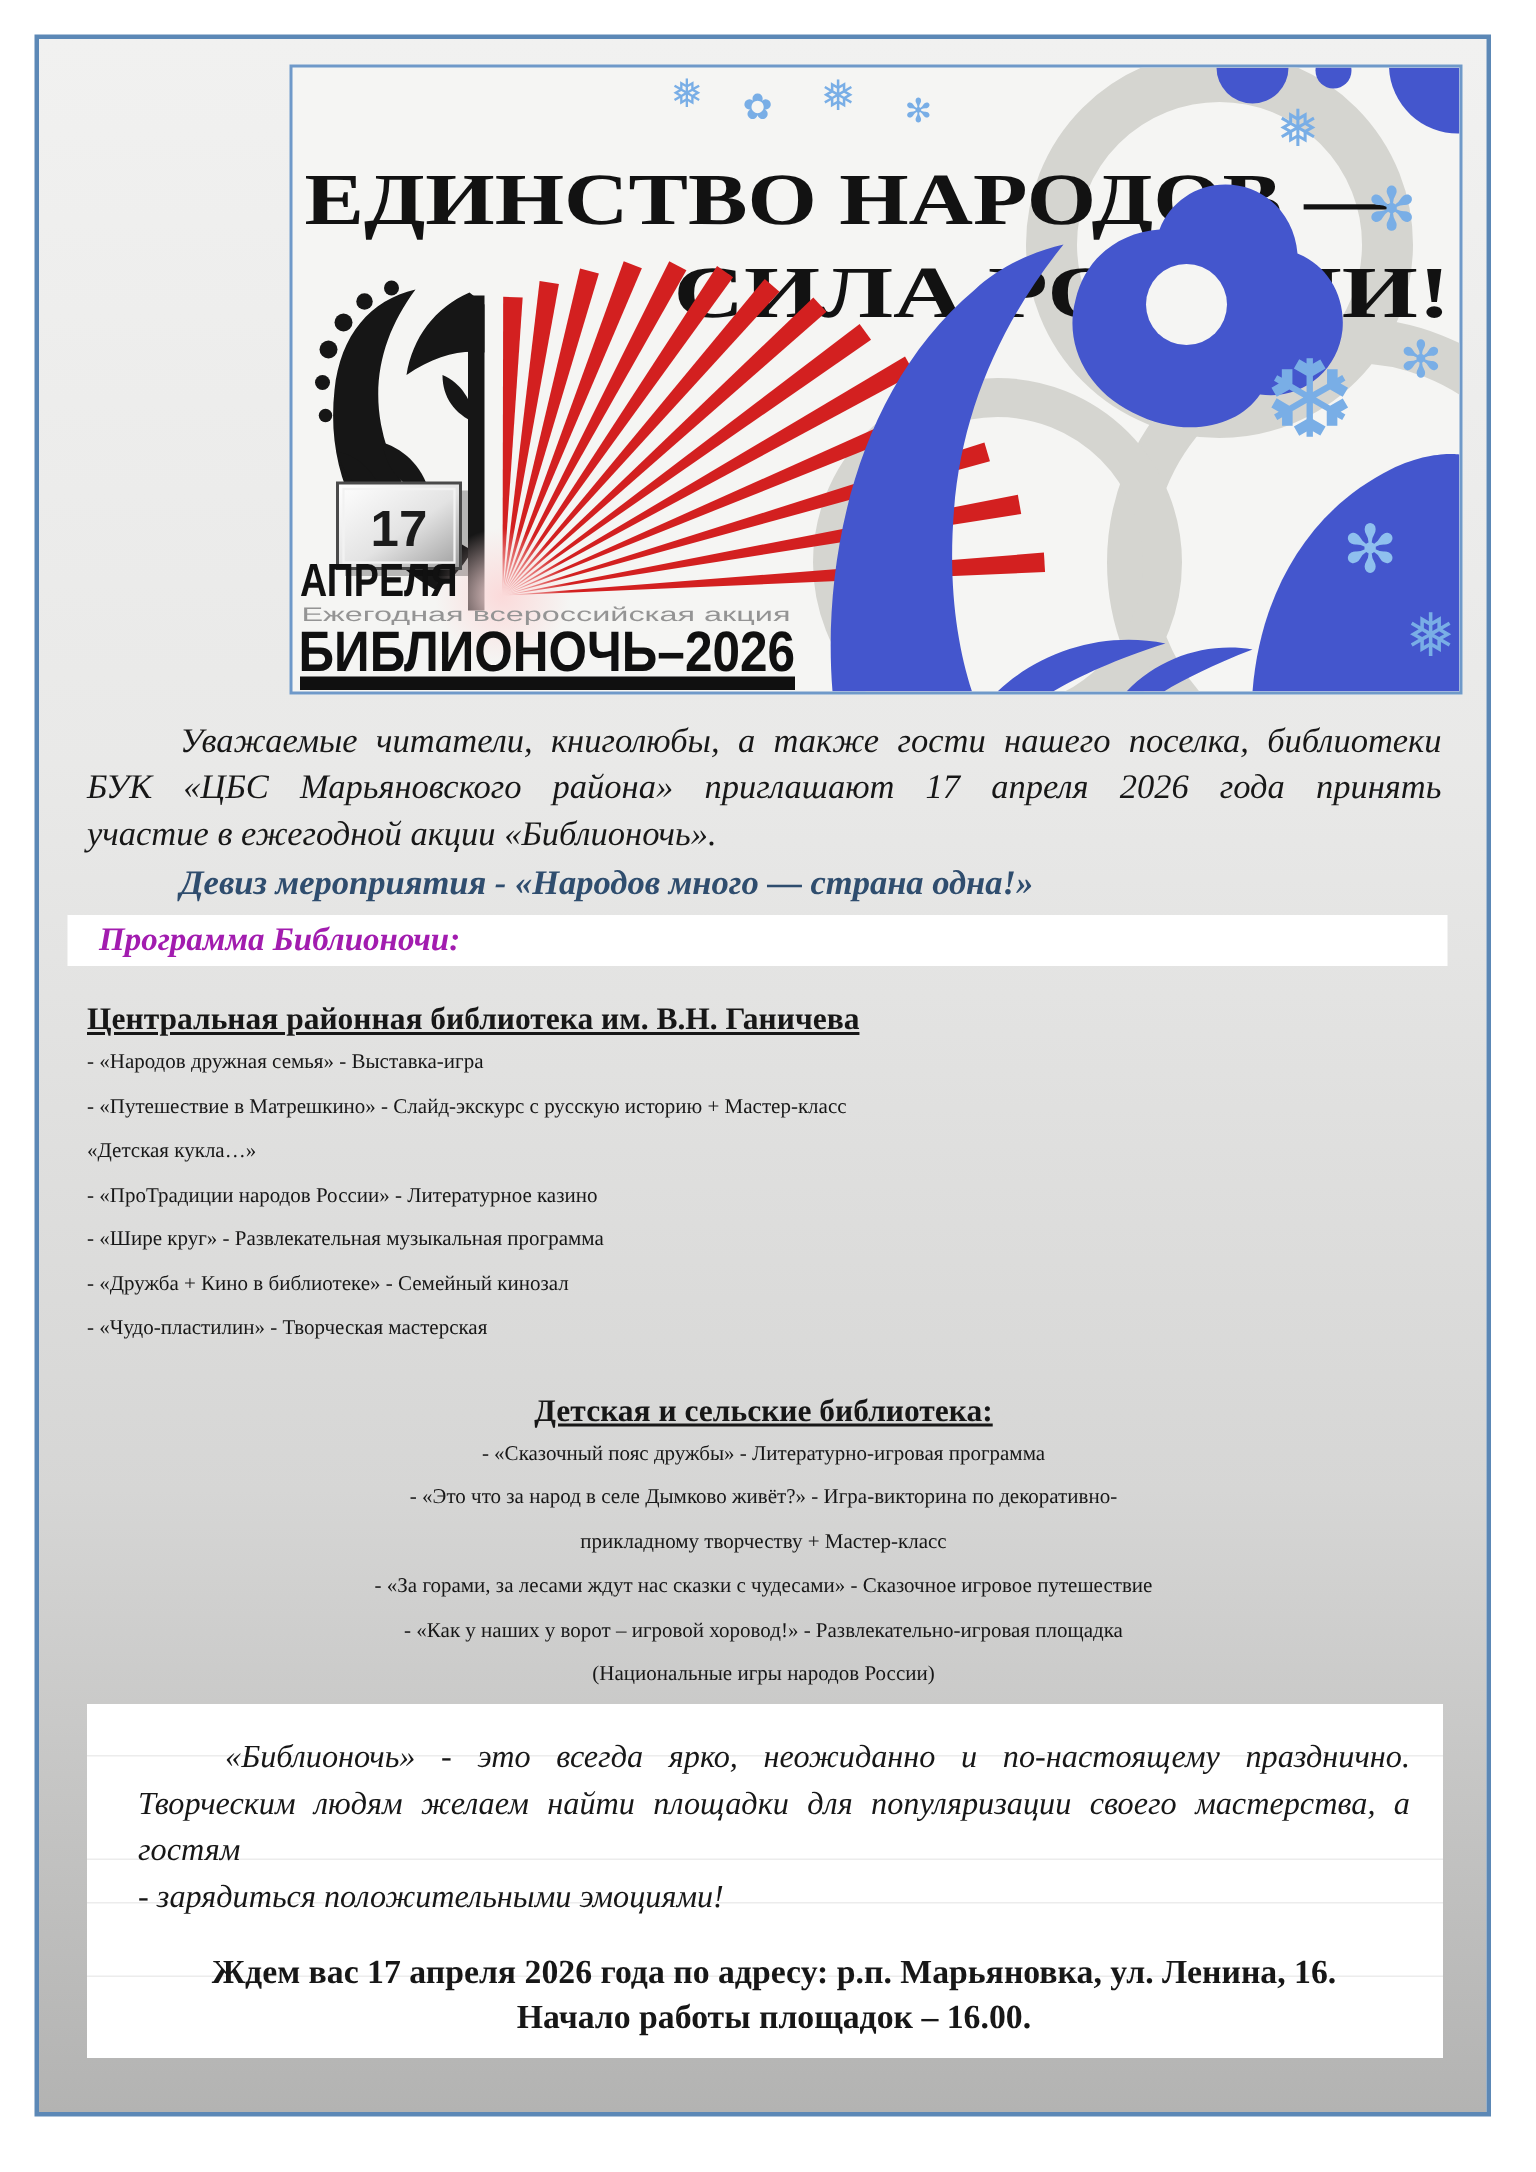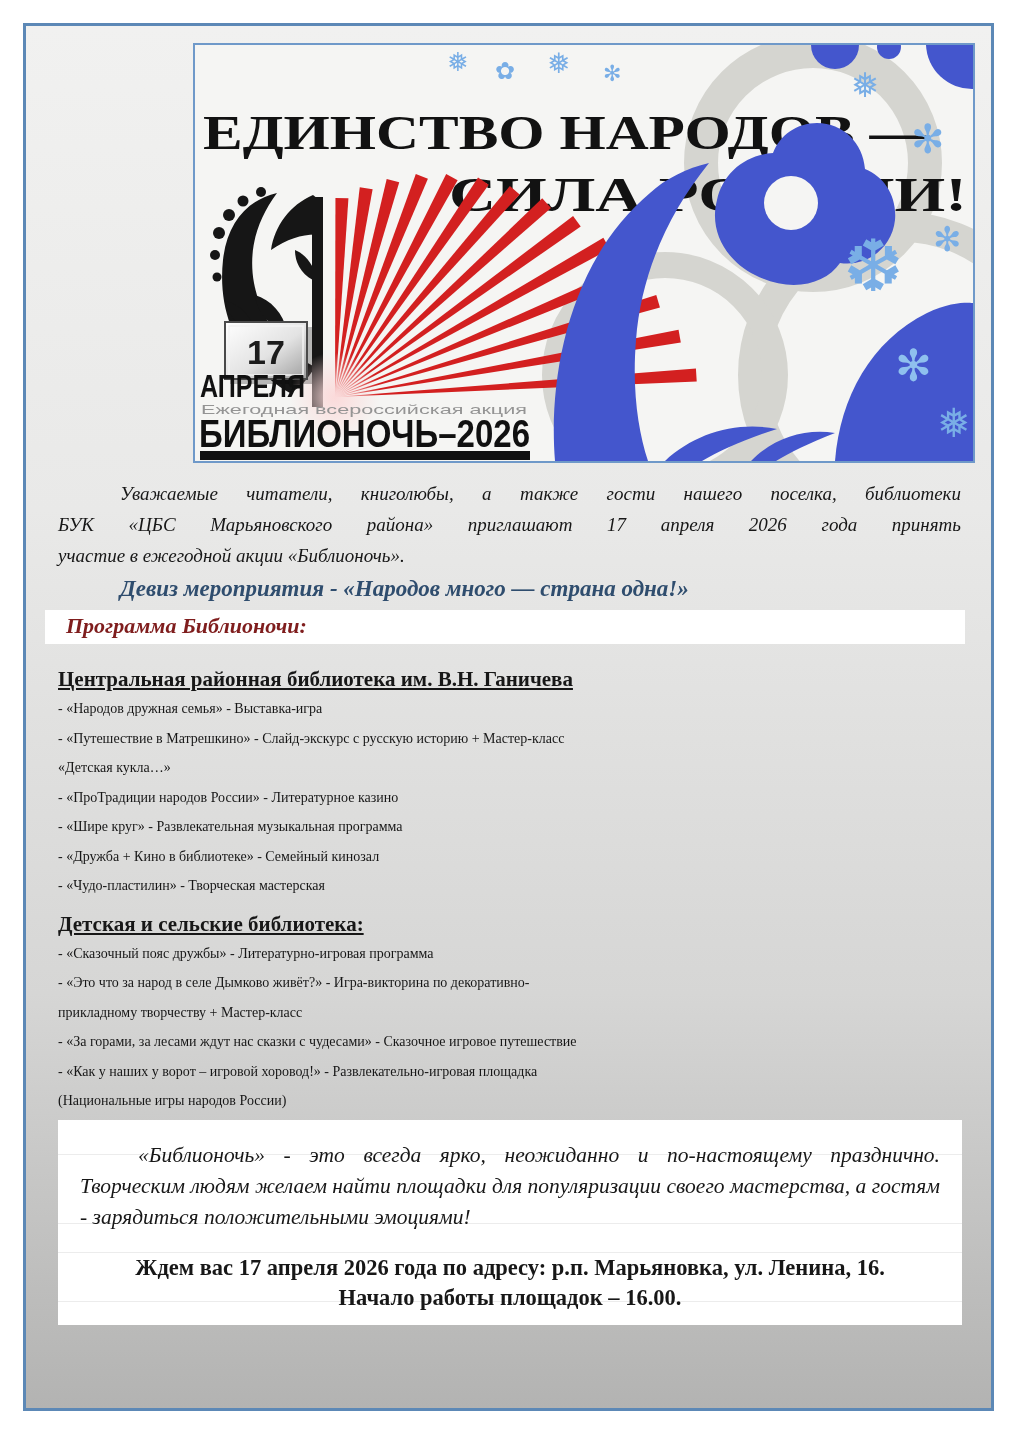--- a/index.html
+++ b/index.html
@@ -11,37 +11,37 @@
     position:absolute;left:23px;top:23px;width:971px;height:1388px;
     box-sizing:border-box;border:3px solid #5c88b6;
     background:linear-gradient(180deg,#f1f1f0 0%,#e9e9e8 35%,#d6d6d5 70%,#b3b3b2 100%);
   }
   .banner{
     position:absolute;left:167px;top:17px;width:782px;height:420px;
     box-sizing:border-box;border:2px solid #6f99c9;background:#f5f5f3;overflow:hidden;
   }
   .banner svg{display:block;width:778px;height:416px;}
   .content{position:absolute;left:0;top:452px;width:100%;}
-  .intro{margin:0 30px 0 32px;font-style:italic;font-size:19px;line-height:31px;}
+  .intro{margin:0 30px 0 32px;font-style:italic;font-size:23px;line-height:31px;}
   .intro-line{text-align:justify;text-align-last:justify;}
   .intro-line.first{text-indent:62px;}
   .intro-line.last{text-align-last:left;}
   .motto{margin:2px 30px 0 94px;font-size:23px;line-height:31px;font-weight:bold;font-style:italic;color:#2f4d6e;}
   .strip{margin:6px 0 0 19px;width:920px;box-sizing:border-box;background:#ffffff;
-    padding:3px 10px 5px 21px;font-size:22px;font-weight:bold;font-style:italic;color:#7f1d1d;}
+    padding:3px 10px 5px 21px;font-size:22px;font-weight:bold;font-style:italic;color:#a21caf;}
   .prog{margin:0 31px 0 32px;}
   .prog-section{margin-top:20px;}
-  .prog-section.s2{margin-top:8px;}
+  .prog-section.s2{margin-top:24px;text-align:center;}
   .prog-section.s3{margin-top:8px;}
   .sec-title{font-size:21px;font-weight:bold;text-decoration:underline;line-height:30px;}
   .sec-items{font-size:14px;line-height:29.5px;white-space:pre-line;}
   .sec-items .list-item{white-space:pre-line;}
   .box{
     margin:4px 29px 0 32px;background:#ffffff;box-sizing:border-box;
-    padding:20px 22px 12px 22px;position:relative;
+    padding:20px 22px 12px 34px;position:relative;
   }
   .rowline{position:absolute;left:0;right:0;height:1px;background:#ececec;}
   .note{font-style:italic;font-size:21.5px;line-height:31px;position:relative;}
   .note-line{text-align:justify;text-align-last:justify;}
   .note-line.first{text-indent:58px;}
   .note-line.last{text-align-last:left;}
   .address{margin-top:20px;font-weight:bold;font-size:22.5px;line-height:30px;text-align:center;position:relative;}
 </style>
 </head>
 <body>

